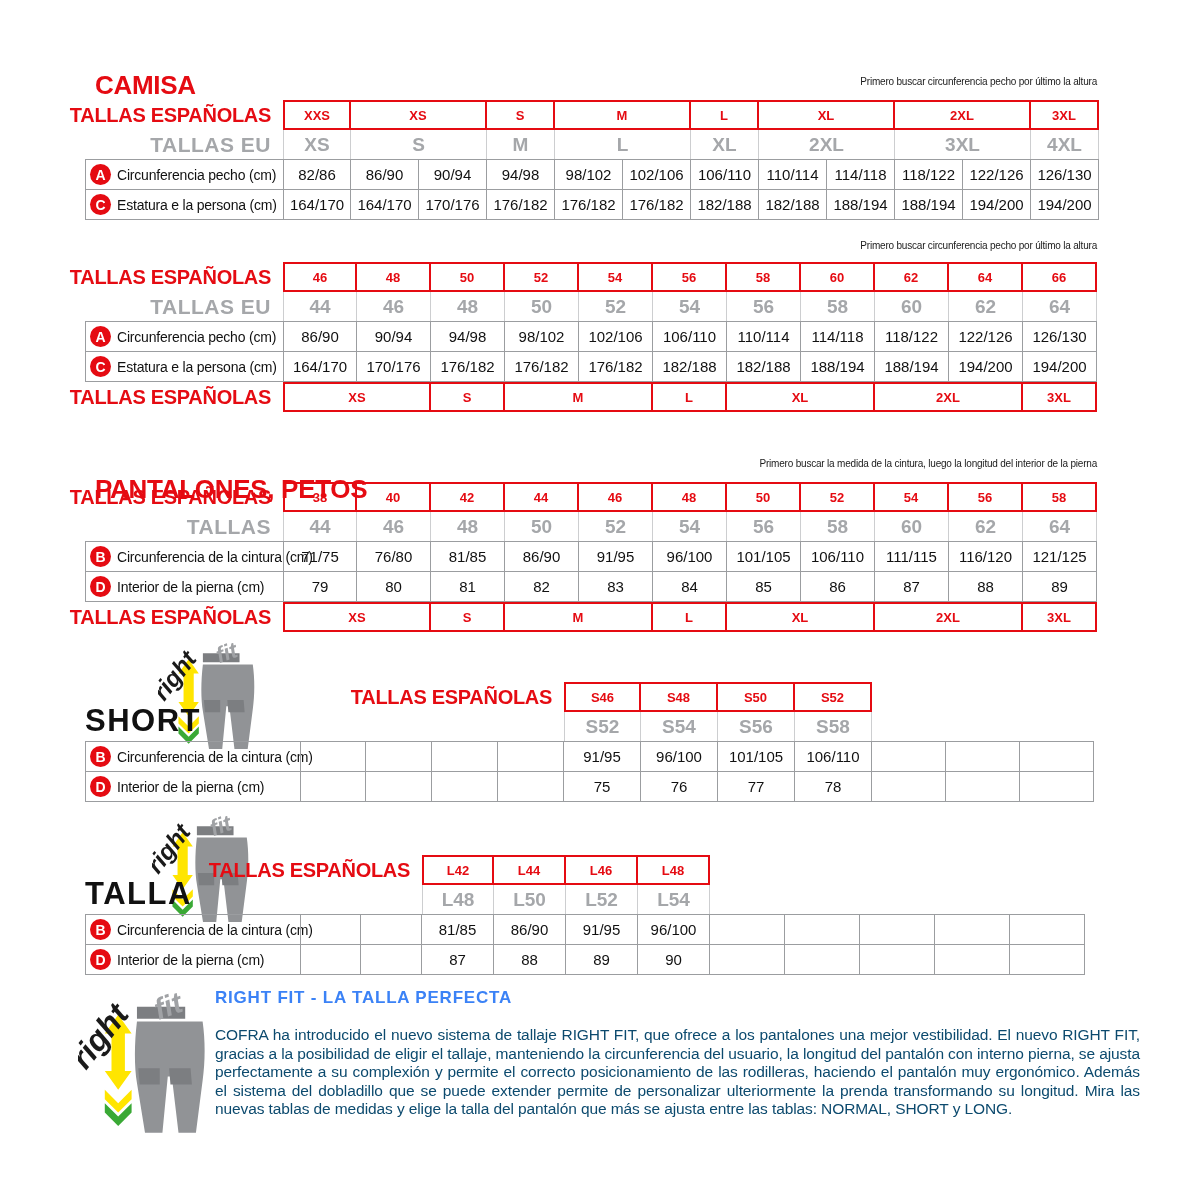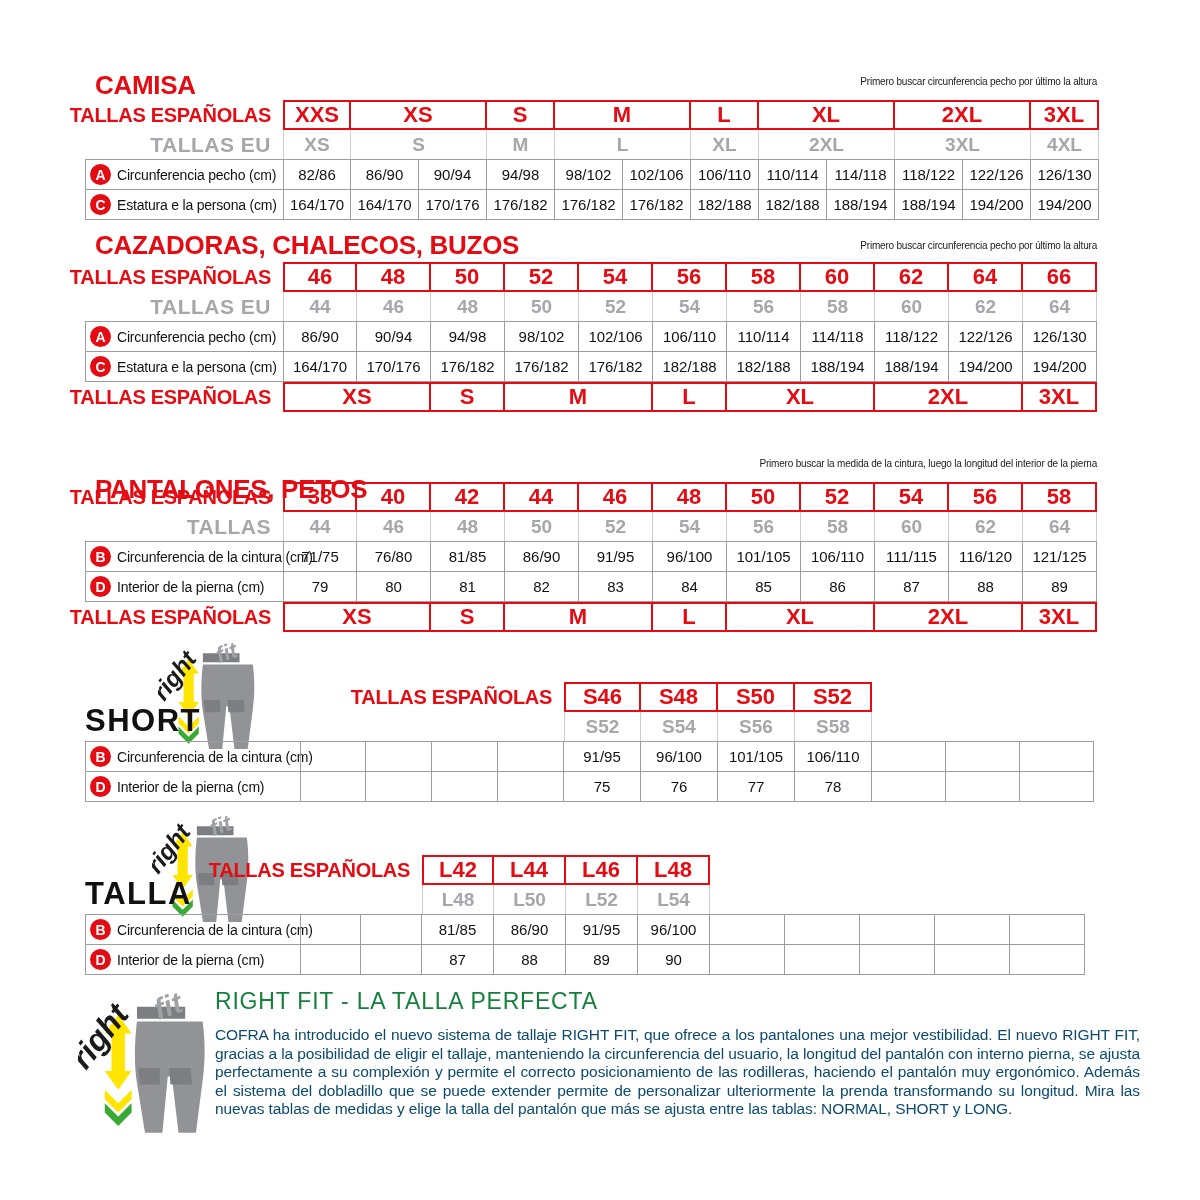--- a/index.html
+++ b/index.html
@@ -14,21 +14,21 @@
   #t-cazadoras{left:85px;top:262px;grid-template-columns:198px repeat(11,74px);}
   #t-pantalones{left:85px;top:482px;grid-template-columns:198px repeat(11,74px);}
   #t-short{left:85px;top:682px;grid-template-columns:215px repeat(4,66px) repeat(4,77px) repeat(3,74px);}
   #t-long{left:85px;top:855px;grid-template-columns:215px repeat(2,61px) repeat(4,72px) repeat(5,75px);}
 
   .cells{display:contents;}
   .cell{box-sizing:border-box;}
   .lbl{display:flex;align-items:center;justify-content:flex-end;padding-right:12px;font-weight:bold;white-space:nowrap;}
   .lbl.red{color:var(--red);font-size:20px;letter-spacing:-0.3px;}
   .lbl.gray{color:var(--gray);font-size:21px;letter-spacing:0.5px;}
-  .hdr-red{border:2px solid var(--red);color:var(--red);font-weight:bold;font-size:22px;
+  .hdr-red{border:2px solid var(--red);color:var(--red);font-weight:bold;font-size:13px;
            display:flex;align-items:center;justify-content:center;}
   .cells > .hdr-red:not(:first-child){margin-left:-2px;}
   .hdr-gray{color:var(--gray);font-weight:bold;font-size:19px;display:flex;align-items:center;justify-content:center;
             border-left:1px solid #cdced0;border-right:1px solid #cdced0;}
   .cells > .hdr-gray:not(:first-child){margin-left:-1px;}
   .val{border:1px solid var(--cell_border);margin-top:-1px;font-size:15px;color:#111;
        display:flex;align-items:center;justify-content:center;white-space:nowrap;}
   .cells > .val:not(:first-child){margin-left:-1px;}
   .rowlab{border:1px solid var(--cell_border);border-right:none;margin-top:-1px;display:flex;align-items:center;
           gap:6px;padding-left:4px;font-size:14px;color:#111;letter-spacing:-0.2px;white-space:nowrap;}
@@ -40,21 +40,21 @@
   .span-trail-3{grid-column:span 3;}
   .span-trail-5{grid-column:span 5;}
 
   .big-black{position:absolute;left:85px;font-size:31px;font-weight:bold;color:#111;letter-spacing:1.5px;}
   .logo{position:absolute;}
   #logo-short{left:158px;top:643px;width:102px;height:112px;}
   #logo-long{left:152px;top:816px;width:102px;height:112px;}
   #logo-rf{left:78px;top:993px;width:134px;height:148px;}
   svg text{font-family:"Liberation Sans",sans-serif;}
 
-  .rf-title{position:absolute;left:215px;top:988px;font-size:23px;font-weight:normal;color:#15803d;letter-spacing:0.8px;}
+  .rf-title{position:absolute;left:215px;top:988px;font-size:17px;font-weight:bold;color:#3b82f6;letter-spacing:0.8px;}
   .rf-body{position:absolute;left:215px;top:1026px;width:925px;font-size:15.5px;line-height:1.2;color:#0c4a6e;
            text-align:justify;letter-spacing:-0.1px;}
 </style>
 </head>
 <body>
 
 <div id="canvas">
 
   <div class="sec-title" style="left:95px;top:70px;">CAMISA</div>
   <div class="note" style="top:76px;">Primero buscar circunferencia pecho por último la altura</div>
@@ -69,21 +69,20 @@
       <span>Circunferencia pecho (cm)</span>
     </div>
     <div class="cells"><div class="cell val">82/86</div><div class="cell val">86/90</div><div class="cell val">90/94</div><div class="cell val">94/98</div><div class="cell val">98/102</div><div class="cell val">102/106</div><div class="cell val">106/110</div><div class="cell val">110/114</div><div class="cell val">114/118</div><div class="cell val">118/122</div><div class="cell val">122/126</div><div class="cell val">126/130</div></div>
     <div class="cell rowlab">
       <span class="badge">C</span>
       <span>Estatura e la persona (cm)</span>
     </div>
     <div class="cells"><div class="cell val">164/170</div><div class="cell val">164/170</div><div class="cell val">170/176</div><div class="cell val">176/182</div><div class="cell val">176/182</div><div class="cell val">176/182</div><div class="cell val">182/188</div><div class="cell val">182/188</div><div class="cell val">188/194</div><div class="cell val">188/194</div><div class="cell val">194/200</div><div class="cell val">194/200</div></div>
   </div>
 
-  <div class="sec-title" style="left:95px;top:230px;">CAZADORAS, CHALECOS, BUZOS</div>
   <div class="note" style="top:240px;">Primero buscar circunferencia pecho por último la altura</div>
 
   <div class="tbl" id="t-cazadoras">
     <div class="cell lbl red">TALLAS ESPAÑOLAS</div>
     <div class="cells"><div class="cell hdr-red">46</div><div class="cell hdr-red">48</div><div class="cell hdr-red">50</div><div class="cell hdr-red">52</div><div class="cell hdr-red">54</div><div class="cell hdr-red">56</div><div class="cell hdr-red">58</div><div class="cell hdr-red">60</div><div class="cell hdr-red">62</div><div class="cell hdr-red">64</div><div class="cell hdr-red">66</div></div>
     <div class="cell lbl gray">TALLAS EU</div>
     <div class="cells"><div class="cell hdr-gray">44</div><div class="cell hdr-gray">46</div><div class="cell hdr-gray">48</div><div class="cell hdr-gray">50</div><div class="cell hdr-gray">52</div><div class="cell hdr-gray">54</div><div class="cell hdr-gray">56</div><div class="cell hdr-gray">58</div><div class="cell hdr-gray">60</div><div class="cell hdr-gray">62</div><div class="cell hdr-gray">64</div></div>
     <div class="cell rowlab">
       <span class="badge">A</span>
       <span>Circunferencia pecho (cm)</span>

